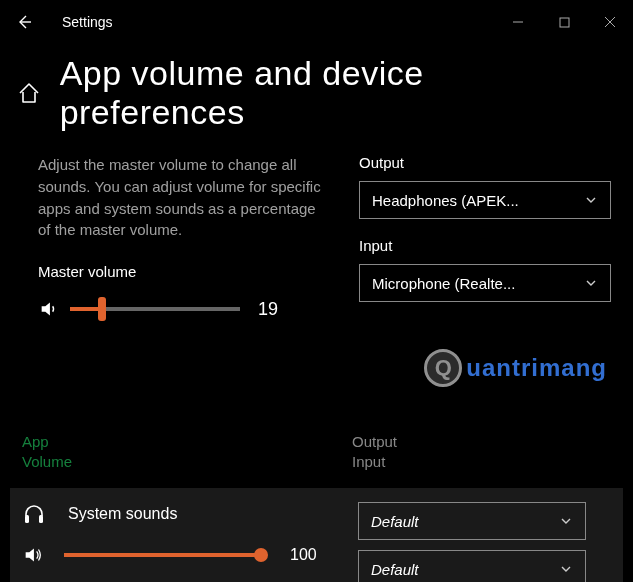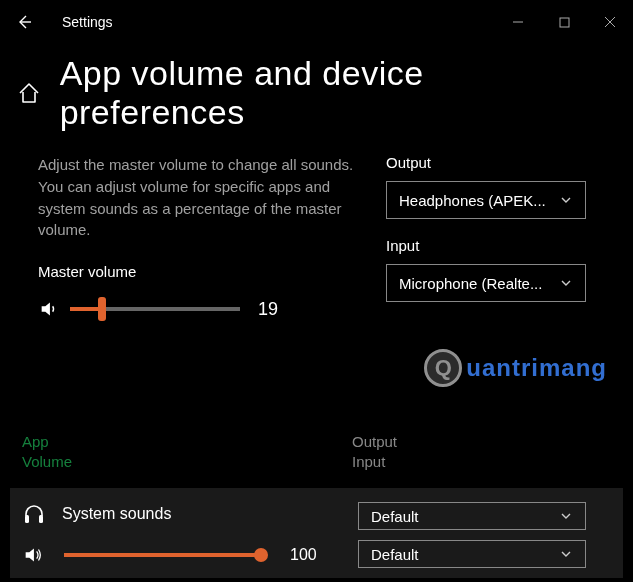--- a/index.html
+++ b/index.html
@@ -92,21 +92,21 @@
     width: 8px; height: 24px;
     background: #e0632e;
     border-radius: 3px;
     transform: translate(-50%,-50%);
   }
   .slider-value { font-size: 18px; margin-left: 8px; }
   
   .dropdown {
     border: 1px solid #888;
     height: 38px;
-    width: 200px;
+    width: 252px;
     display: flex; align-items: center;
     padding: 0 12px;
     justify-content: space-between;
     cursor: pointer;
     margin-bottom: 18px;
     font-size: 15px;
   }
   .dropdown .chev { color:#ccc; }
   
   .watermark {
@@ -137,44 +137,45 @@
   .app-row {
     position: absolute;
     left: 10px; right: 10px;
     top: 488px;
     background: #1a1a1a;
     padding: 14px 12px 10px 12px;
     display: flex;
     gap: 16px;
   }
   .app-left { width: 320px; }
-  .app-name-row { display:flex; align-items:center; gap:16px; font-size:16px; }
+  .app-name-row { display:flex; align-items:center; gap:22px; font-size:16px; }
   .app-slider-row {
     display:flex; align-items:center; gap:20px; margin-top:18px;
   }
   .app-slider {
     position: relative;
     height: 4px;
     background: #e0632e;
     width: 200px;
   }
   .app-slider-thumb {
     position:absolute; right:-4px; top:50%;
     width:14px;height:14px;border-radius:50%;
     background:#e0632e;
     transform:translateY(-50%);
   }
   .app-right { flex:1; display:flex; flex-direction:column; gap:10px; }
   .app-dropdown {
     border:1px solid #888;
-    height: 28px; width: 228px;
+    height: 38px; width: 228px;
     display:flex;align-items:center;justify-content:space-between;
     padding:0 12px;
     font-size:15px;
     cursor:pointer;
+    font-style:italic;
   }
   svg { display:block; }
 </style>
 </head>
 <body>
 
 <div class="titlebar">
   <div class="back-btn">
     <svg width="16" height="16" viewBox="0 0 16 16">
       <path d="M10 2 L4 8 L10 14" stroke="#fff" stroke-width="1.4" fill="none"></path>

